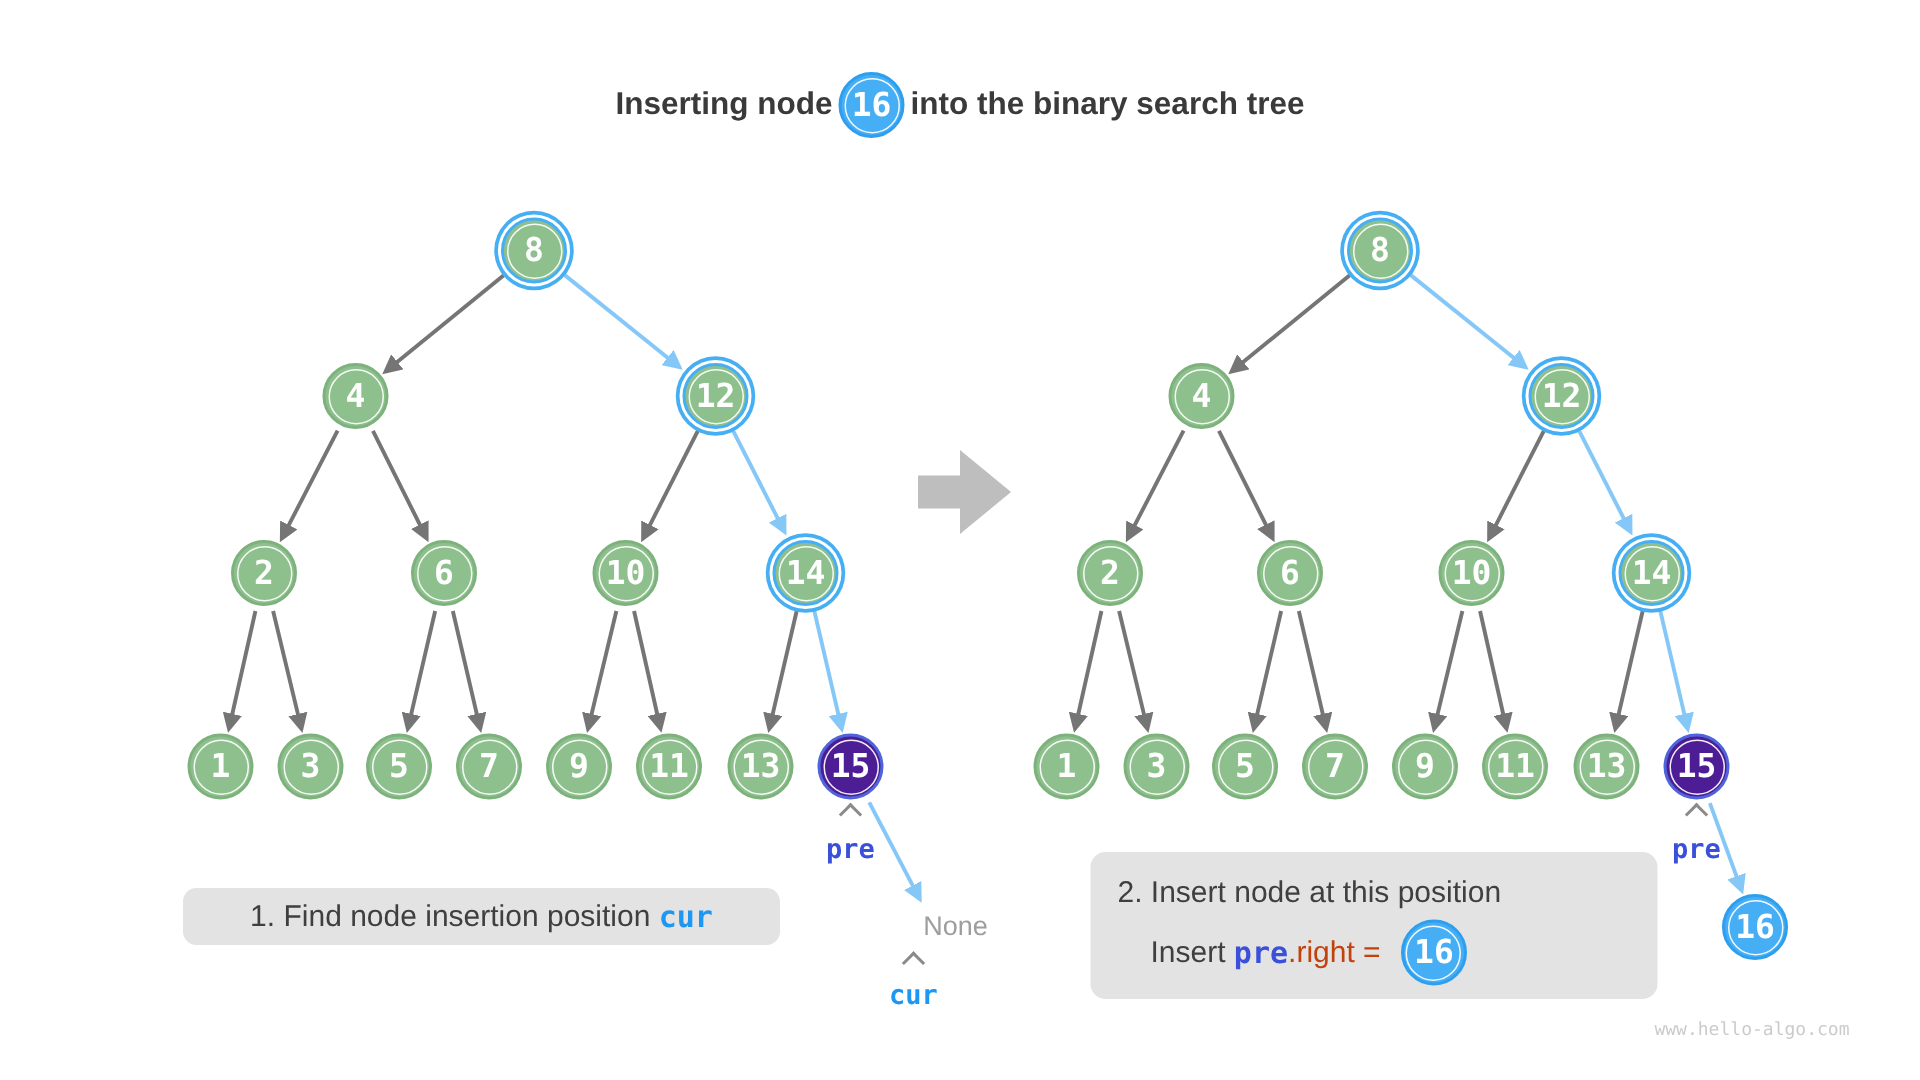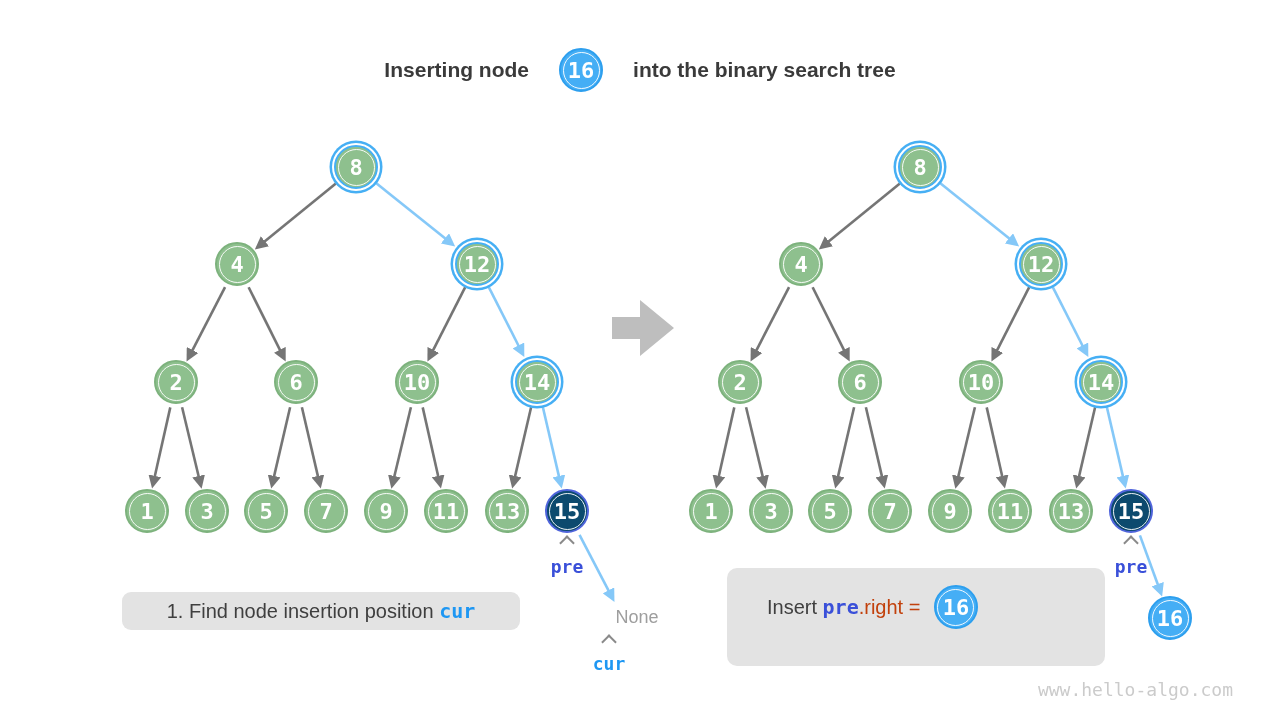--- a/index.html
+++ b/index.html
@@ -1,29 +1,29 @@
 <!DOCTYPE html>
 <html><head>
 <meta charset="utf-8">
 <style>
   html,body{margin:0;padding:0;background:#fff;}
   #canvas{position:relative;width:1280px;height:720px;background:#ffffff;overflow:hidden;
           font-family:"Liberation Sans",sans-serif;}
   #edge-layer{position:absolute;left:0;top:0;width:1280px;height:720px;}
   
   .title-row{position:absolute;top:48px;left:0;right:0;display:flex;justify-content:center;
-             align-items:center;gap:30px;font-weight:700;font-size:21px;color:#3a3a3a;}
+             align-items:center;gap:4px;font-weight:700;font-size:21px;color:#3a3a3a;}
   
   .node{position:absolute;width:40px;height:40px;margin-left:-22px;margin-top:-22px;
         border-radius:50%;border:2px solid #7db27d;background:#8ec08e;
         display:flex;align-items:center;justify-content:center;
         font-family:"DejaVu Sans Mono",monospace;font-weight:700;font-size:22px;color:#fff;}
   .node::after{content:"";position:absolute;inset:1.5px;border:1.5px solid rgba(255,255,255,.92);
                border-radius:50%;pointer-events:none;}
-  .node.indigo{background:#0c4a6e;border-color:#4f64db;}
+  .node.indigo{background:#4c1d95;border-color:#4f64db;}
   .node.blue{background:#45aef5;border-color:#2d9fee;}
   .node.hl{border-color:#46aff4;box-shadow:0 0 0 2px #fff,0 0 0 4.5px #46aff4;}
   .inline-node{position:relative;margin:0;display:inline-flex;flex:none;}
   
   .dlabel{position:absolute;transform:translate(-50%,-50%);white-space:nowrap;line-height:1;}
   .dlabel.indigo{font-family:"DejaVu Sans Mono",monospace;font-weight:700;font-size:18px;color:#3a50d9;}
   .dlabel.blue{font-family:"DejaVu Sans Mono",monospace;font-weight:700;font-size:18px;color:#1e97f3;}
   .dlabel.gray{font-family:"Liberation Sans",sans-serif;font-size:18px;color:#9e9e9e;}
   .caret{position:absolute;width:9px;height:9px;border-top:2.5px solid #8a8a8a;
          border-right:2.5px solid #8a8a8a;transform:translate(-50%,-50%) rotate(-45deg);}
@@ -35,21 +35,21 @@
   .caption2{position:absolute;left:727px;top:568px;width:378px;height:98px;background:#e3e3e3;
             border-radius:10px;box-sizing:border-box;padding:13px 0 0 18px;
             font-size:20px;color:#3f3f3f;}
   .caption2 .line1{height:28px;line-height:28px;}
   .caption2 .line2{margin-top:4px;margin-left:22px;height:44px;display:flex;align-items:center;white-space:pre;}
   .caption2 .code-pre{font-family:"DejaVu Sans Mono",monospace;font-weight:700;color:#3a50d9;}
   .caption2 .code-rest{font-family:Liberation Sans, sans-serif;color:#c2410c;}
   .caption2 .line2 .inline-node{margin-left:8px;}
   
   .watermark{position:absolute;right:47px;top:679px;font-family:"DejaVu Sans Mono",monospace;
-             font-size:18px;color:#cbcbcb;}
+             font-size:12px;color:#cbcbcb;}
 </style>
 </head>
 <body>
 
 <div id="canvas">
 
   <svg id="edge-layer" viewBox="0 0 1280 720" xmlns="http://www.w3.org/2000/svg">
       <defs>
         <marker id="arrow-gray" markerUnits="userSpaceOnUse" markerWidth="13" markerHeight="13" refX="2" refY="6.5" orient="auto">
           <path d="M0,0 L13,6.5 L0,13 Z" fill="#757575"></path>
@@ -139,20 +139,21 @@
     </span>
     <span>into the binary search tree</span>
   </div>
 
   <div class="caption1">
     <span>1. Find node insertion position </span>
     <span class="code">cur</span>
   </div>
 
   <div class="caption2">
+    <div class="line1">2. Insert node at this position</div>
     <div class="line2">
       <span>Insert </span>
       <span class="code-pre">pre</span>
       <span class="code-rest">.right = </span>
       <span class="node blue inline-node">
         <span>16</span>
       </span>
     </div>
   </div>
 

